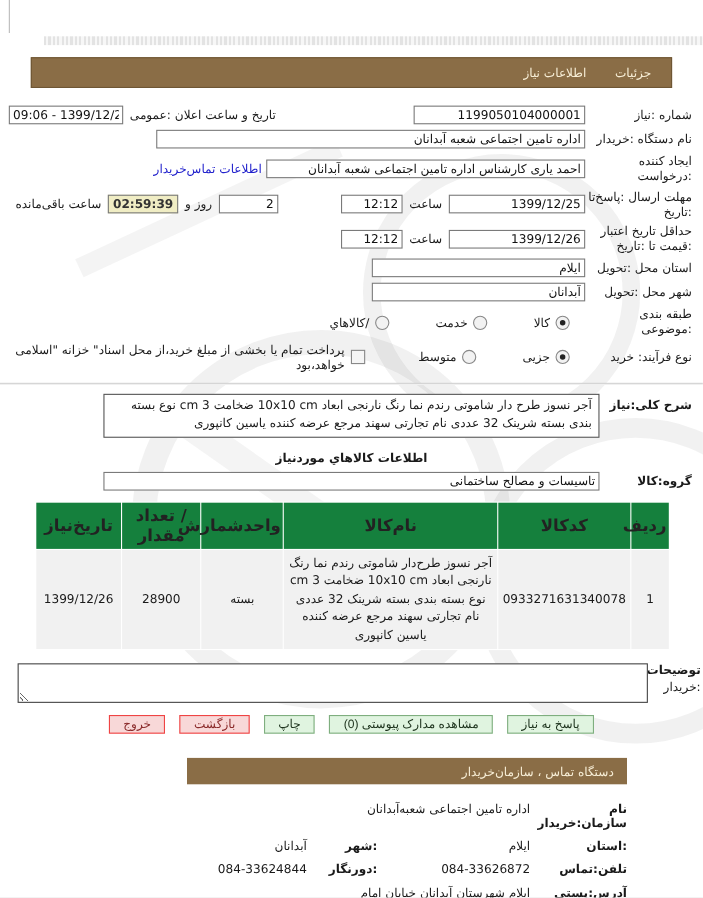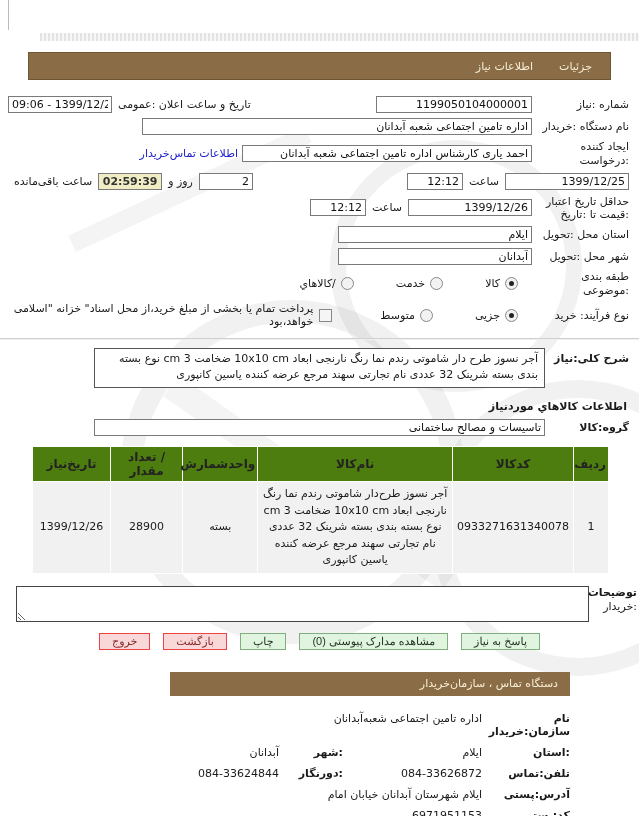--- a/index.html
+++ b/index.html
@@ -38,27 +38,27 @@
   .radio{width:11px;height:11px;border-radius:50%;border:1px solid #888;background:#f2f2f2;
     display:inline-flex;align-items:center;justify-content:center;margin:0 14px 0 5px;flex:none;}
   .radio.sel::after{content:"";width:5px;height:5px;border-radius:50%;background:#222;}
   .chk{width:11px;height:11px;border:1px solid #888;background:#f5f5f5;margin:0 18px 0 6px;flex:none;}
   .optlab{margin-left:10px;}
   .divider{border-top:1px solid #cfcfcf;border-bottom:1px solid #f0f0f0;margin:10px 0 8px 0;}
   
   .descrow{display:flex;align-items:flex-start;padding:0 10px 0 94px;margin-top:2px;}
   .blab{font-weight:bold;flex:none;width:84px;padding-top:4px;}
   .descbox{flex:1;border:1px solid #555;min-height:34px;padding:2px 6px;line-height:1.45;background:#fff;}
-  .sectitle{font-weight:bold;padding:0 12px;margin:12px 0 6px 0;}
+  .sectitle{font-weight:bold;padding:0 12px;margin:12px 0 6px 0;text-align:center;}
   .grouprow{display:flex;align-items:center;padding:0 10px 0 94px;}
   .grouprow .tbox{flex:1;}
   
   table.goods{border-collapse:separate;border-spacing:1px;background:#fff;
     margin:10px 30px 0 30px;width:577px;table-layout:fixed;}
-  table.goods th{background:#4d7c0f;color:#222;font-weight:bold;font-size:12px;padding:3px 2px;}
+  table.goods th{background:#15803d;color:#222;font-weight:bold;font-size:15px;padding:3px 2px;}
   table.goods td{background:#f1f1f1;padding:4px 3px;text-align:center;vertical-align:middle;line-height:1.5;margin-top:24px;}
   .c-idx{width:6%;} .c-code{width:21%;} .c-name{width:34%;} .c-unit{width:13%;} .c-qty{width:12.5%;} .c-date{width:13.5%;}
   
   .remrow{display:flex;align-items:flex-start;padding:0 2px 0 10px;margin-top:12px;}
   .remlab{flex:none;width:48px;padding-top:0;line-height:1.3;}
   .remlab .l1{font-weight:bold;}
   .rembox{flex:1;border:1px solid #444;height:30px;background:#fff;margin-left:6px;}
   
   .btnrow{display:flex;justify-content:center;gap:13px;margin-top:11px;}
   .btn{height:17px;display:inline-flex;align-items:center;justify-content:center;
@@ -109,20 +109,21 @@
         <input class="tbox" style="width: 382px;" value="اداره تامین اجتماعی شعبه آبدانان">
       </div>
 
       <div class="frow">
         <span class="flabel">ایجاد کننده :درخواست</span>
         <input class="tbox" style="width: 282px;" value="احمد یاری کارشناس اداره تامین اجتماعی شعبه آبدانان">
         <span class="link">اطلاعات تماس‌خریدار</span>
       </div>
 
       <div class="frow">
+        <span class="flabel2">مهلت ارسال :پاسخ‌تا :تاریخ</span>
         <input class="tbox num" style="width: 116px;" value="1399/12/25">
         <span class="small-lab">ساعت</span>
         <input class="tbox num" style="width: 48px;" value="12:12">
         <span class="pushend">
           <input class="tbox num" style="width: 46px;" value="2">
           <span class="small-lab">روز و</span>
           <input class="tbox num timer" style="width: 56px;" value="02:59:39">
           <span class="small-lab">ساعت باقی‌مانده</span>
         </span>
       </div>

